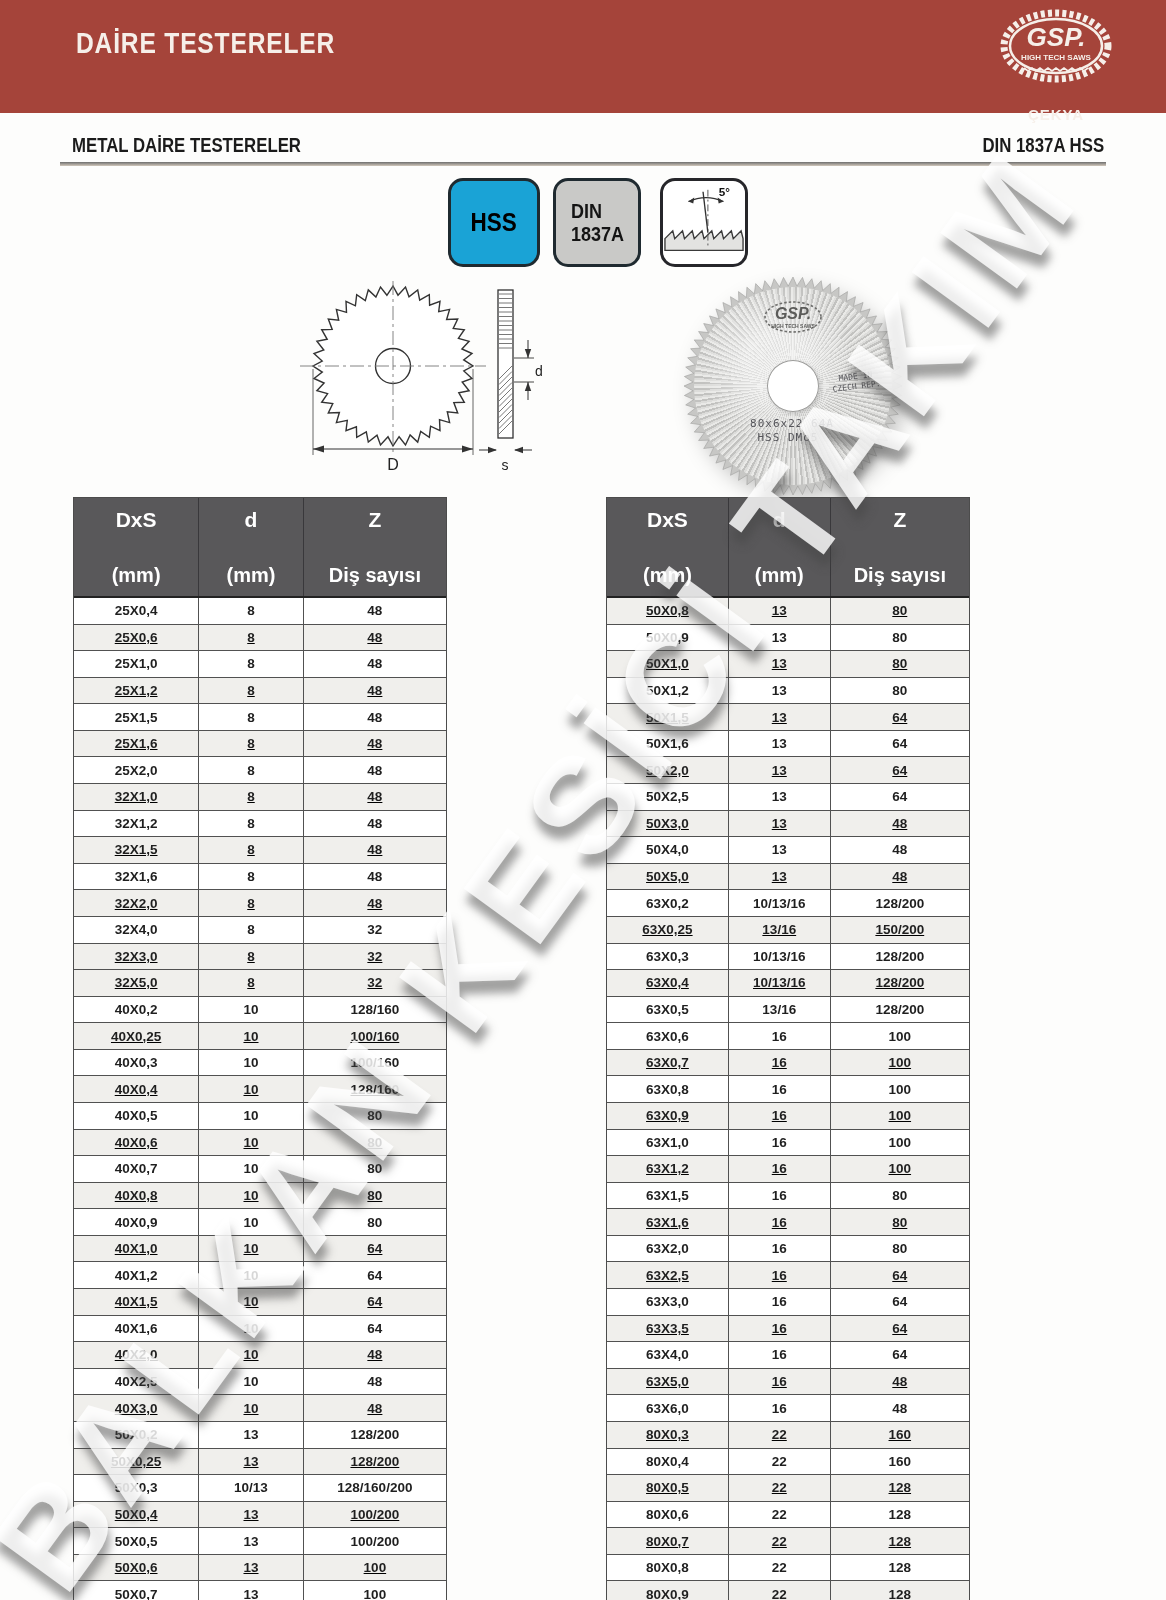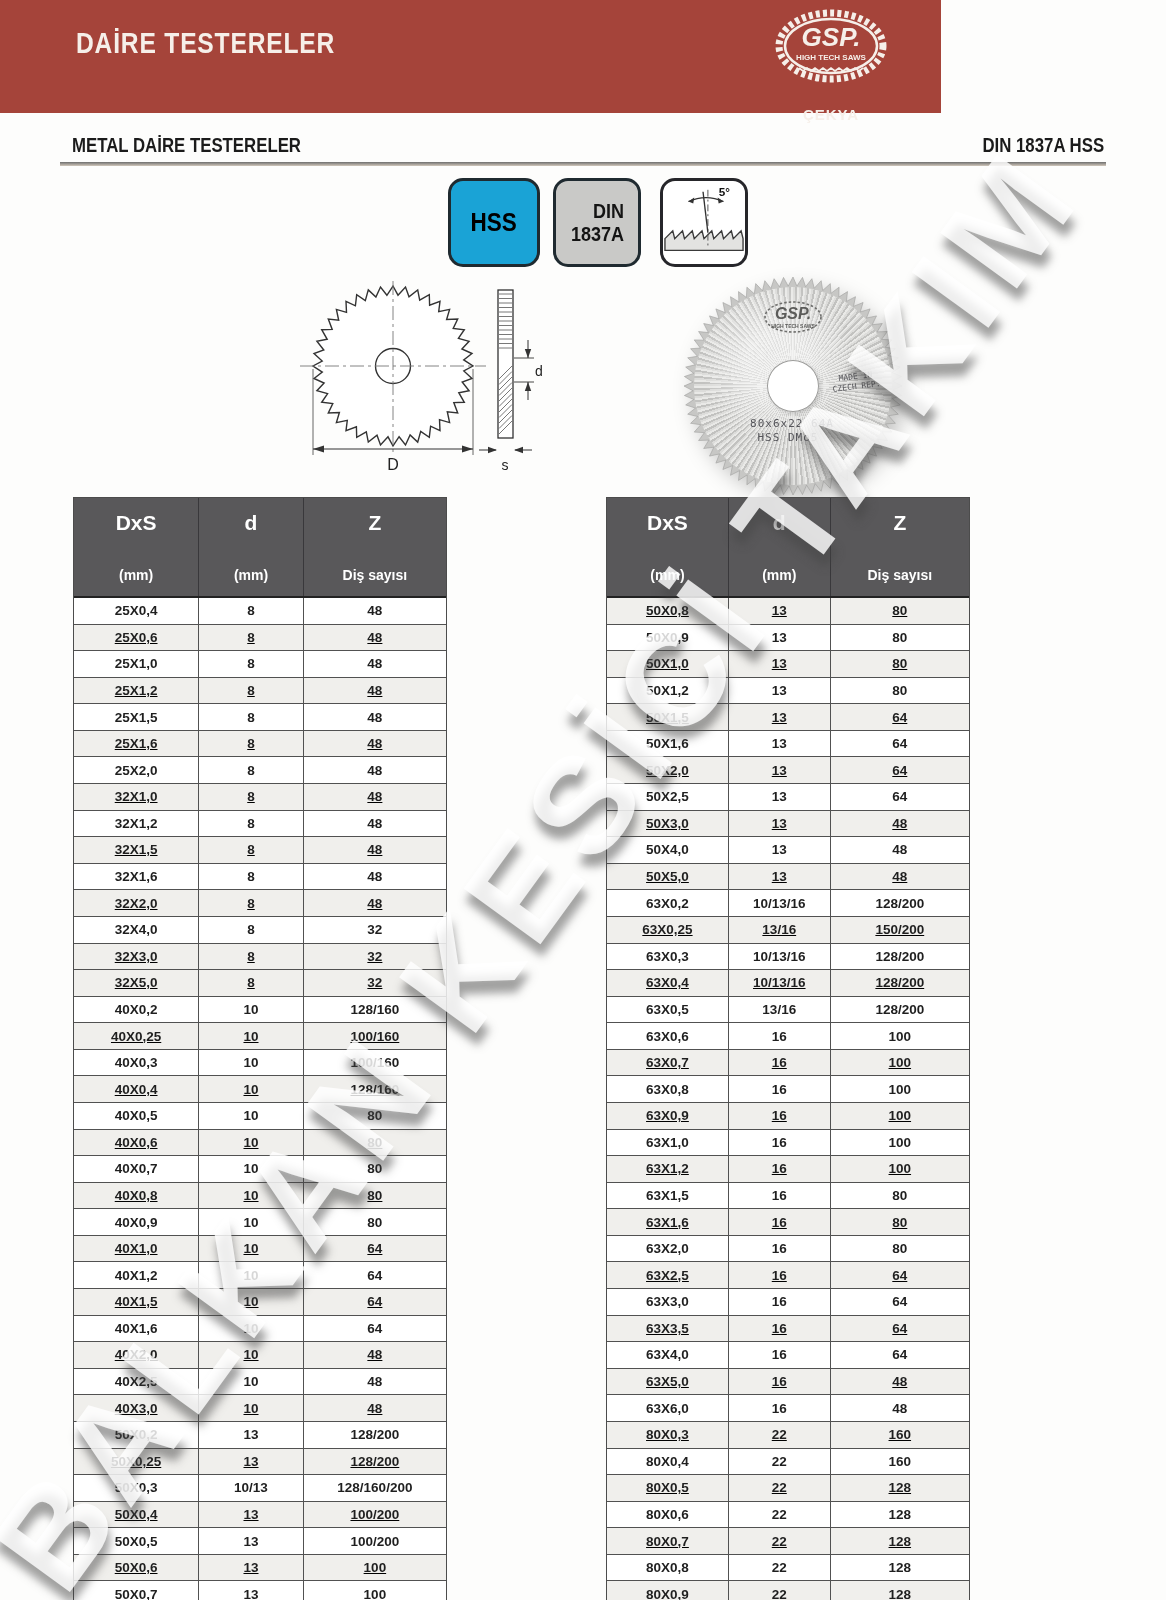--- a/index.html
+++ b/index.html
@@ -1,39 +1,39 @@
 <!DOCTYPE html>
 <html><head>
 <meta charset="utf-8">
 <style>
   html,body{margin:0;padding:0;background:#ffffff;}
   .page{position:relative;width:1166px;height:1600px;background:#fdfdfc;overflow:hidden;
         font-family:"Liberation Sans",sans-serif;}
 
   
-  .topbar{position:absolute;left:0;top:0;width:941px;height:113px;background:#a5443a;}
+  .topbar{position:absolute;left:0;top:0;width:1166px;height:113px;background:#a5443a;}
   .page-title{position:absolute;left:76px;top:26px;color:#f6efe9;font-size:30px;font-weight:700;
               letter-spacing:1px;transform:scaleX(.82);transform-origin:left top;white-space:nowrap;}
   .brand{position:absolute;right:52px;top:8px;width:116px;text-align:center;color:#f6efe9;}
   .brand-country{font-size:15px;font-weight:700;letter-spacing:1px;margin-top:14px;}
 
   
   .subtitle{position:absolute;left:72px;top:133px;color:#1b1b1b;font-size:21px;font-weight:700;
             transform:scaleX(.8);transform-origin:left top;white-space:nowrap;}
   .standard{position:absolute;right:62px;top:133px;color:#1b1b1b;font-size:21px;font-weight:700;
             transform:scaleX(.8);transform-origin:right top;white-space:nowrap;}
   .rule{position:absolute;left:60px;top:162px;width:1046px;height:4px;
         background:linear-gradient(#6e6e6e,#d2c8bc);}
 
   
   .badge{position:absolute;top:178px;height:89px;border:3px solid #1f2a30;border-radius:15px;
          display:flex;align-items:center;justify-content:center;box-sizing:border-box;}
   .badge-hss{left:448px;width:92px;background:#1aa3d6;color:#000000;font-size:25px;font-weight:700;}
   .badge-din{left:553px;width:88px;background:#c9c9c7;color:#141414;font-size:20px;font-weight:700;
-             text-align:right;line-height:1.15;}
+             text-align:left;line-height:1.15;}
   .badge-angle{left:660px;width:88px;background:#ffffff;border-color:#26262a;}
   .badge .squeeze{transform:scaleX(.9);}
 
   
   .diagram{position:absolute;left:280px;top:263px;}
   .blade-wrap{position:absolute;left:684px;top:277px;width:218px;height:218px;}
   .blade-teeth{position:absolute;left:0;top:0;filter:drop-shadow(6px 8px 10px rgba(0,0,0,.22));}
   .blade-body{position:absolute;left:10px;top:10px;width:198px;height:198px;border-radius:50%;
      background:
        radial-gradient(circle at 42% 38%, rgba(255,255,255,.5) 0 18%, rgba(255,255,255,0) 45%),
@@ -46,21 +46,21 @@
   .dtable{position:absolute;top:497px;box-sizing:border-box;border:1px solid #4c4c4c;
           border-bottom:2px solid #2e2e2e;}
   .dtable.left{left:73px;width:374px;}
   .dtable.right{left:606px;width:364px;}
   .thead{display:grid;grid-template-columns:33.4% 28.1% 38.5%;height:98px;background:#59585a;
          border-bottom:2px solid #222222;}
   .hcell{display:flex;flex-direction:column;align-items:center;justify-content:center;color:#ffffff;
          border-left:1px solid #39383b;gap:29px;}
   .hcell:first-child{border-left:none;}
   .h1{font-size:21px;font-weight:700;}
-  .h2{font-size:14px;font-weight:700;margin-top:3px;}
+  .h2{font-size:20px;font-weight:700;margin-top:3px;}
   .trow{display:grid;grid-template-columns:33.4% 28.1% 38.5%;height:25.58px;background:#ffffff;
         border-top:1px solid #515151;}
   .trow:first-child{border-top:none;}
   .trow.alt{background:#f0efec;text-decoration:underline;}
   .cell{display:flex;align-items:center;justify-content:center;font-size:13.5px;font-weight:700;
         color:#1f1f1f;border-left:1px solid #515151;overflow:hidden;}
   .cell:first-child{border-left:none;}
 
   
   .watermark{position:absolute;left:26px;top:1492px;width:2000px;transform:rotate(-54deg);

